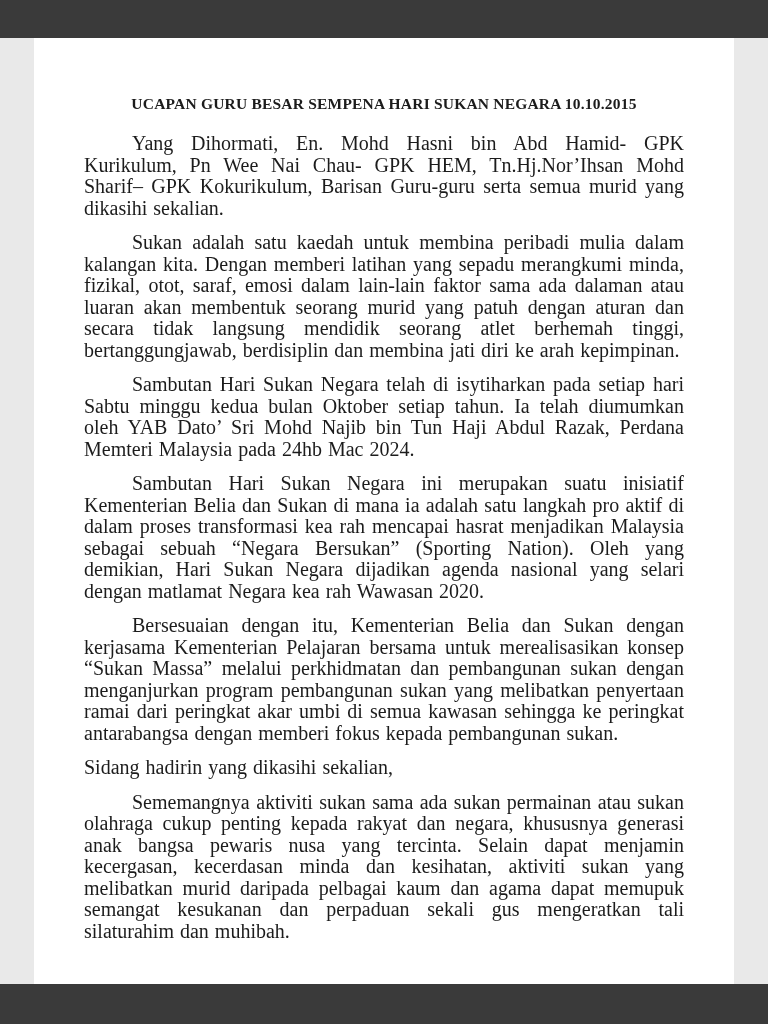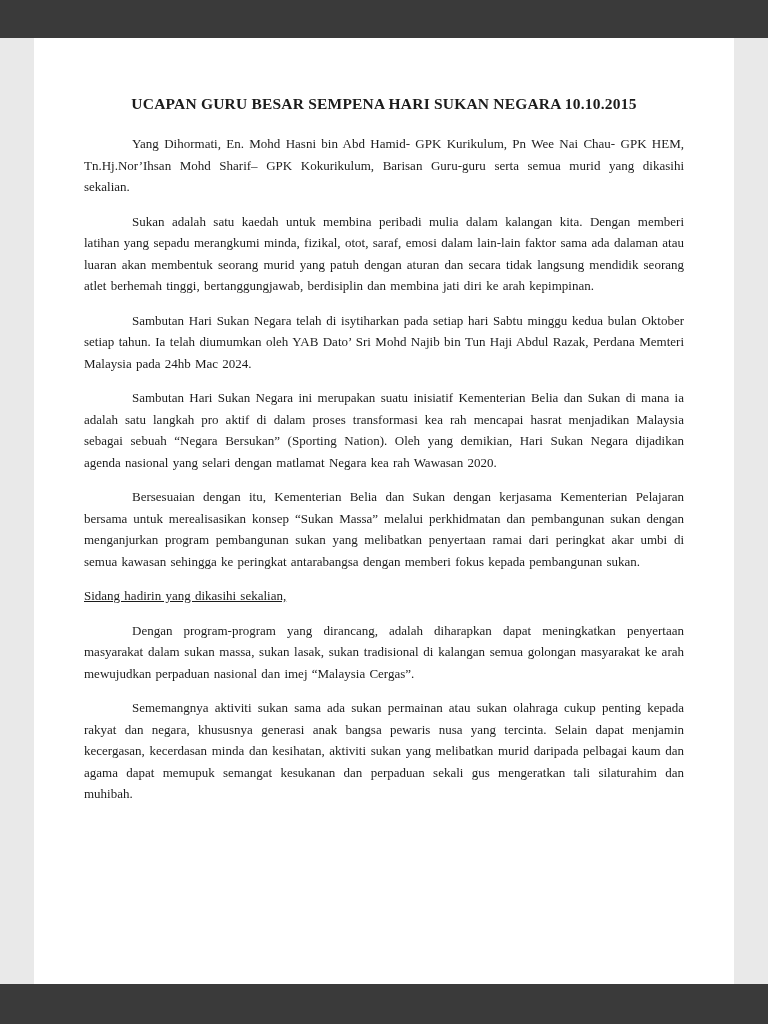--- a/index.html
+++ b/index.html
@@ -39,31 +39,30 @@
     color: #1c1c1c;
   }
   .doc-title {
     text-align: center;
     font-weight: bold;
     font-size: 15.5px;
     letter-spacing: 0.2px;
     margin-bottom: 20px;
   }
   .para {
-    font-size: 13px;
+    font-size: 20px;
     line-height: 21.5px;
     text-align: justify;
     text-indent: 48px;
     margin-bottom: 13px;
     word-spacing: 1px;
   }
   .para.no-indent {
     text-indent: 0;
     text-align: left;
-    text-decoration: underline;
   }
 </style>
 </head>
 <body>
 
 <div class="viewer">
   <div class="bar-top"></div>
 
   <div class="page-area">
     <div class="page">
@@ -76,21 +75,20 @@
       <p class="para">Sukan adalah satu kaedah untuk membina peribadi mulia dalam kalangan kita. Dengan memberi latihan yang sepadu merangkumi minda, fizikal, otot, saraf, emosi dalam lain-lain faktor sama ada dalaman atau luaran akan membentuk seorang murid yang patuh dengan aturan dan secara tidak langsung mendidik   seorang atlet berhemah tinggi, bertanggungjawab, berdisiplin dan membina jati diri ke arah kepimpinan.</p>
 
       <p class="para">Sambutan Hari Sukan Negara telah di isytiharkan pada setiap hari Sabtu minggu kedua bulan Oktober setiap tahun. Ia telah diumumkan oleh YAB Dato’ Sri Mohd Najib bin Tun Haji Abdul Razak, Perdana Memteri Malaysia pada 24hb Mac 2024.</p>
 
       <p class="para">Sambutan Hari Sukan Negara ini merupakan suatu inisiatif Kementerian Belia dan Sukan di mana ia adalah satu langkah pro aktif di dalam proses transformasi kea rah mencapai hasrat menjadikan Malaysia sebagai sebuah “Negara Bersukan” (Sporting Nation). Oleh yang demikian, Hari Sukan Negara dijadikan agenda nasional yang selari dengan matlamat Negara kea rah Wawasan 2020.</p>
 
       <p class="para">Bersesuaian dengan itu, Kementerian Belia dan Sukan dengan kerjasama Kementerian Pelajaran bersama untuk merealisasikan konsep “Sukan Massa” melalui perkhidmatan dan pembangunan sukan dengan menganjurkan program pembangunan sukan yang melibatkan penyertaan ramai dari peringkat akar umbi di semua kawasan sehingga ke peringkat antarabangsa dengan memberi fokus kepada pembangunan sukan.</p>
 
       <p class="para no-indent">Sidang hadirin yang dikasihi sekalian,</p>
 
-      <p class="para">Dengan program-program yang dirancang, adalah diharapkan dapat meningkatkan penyertaan masyarakat dalam sukan massa, sukan lasak, sukan tradisional di kalangan semua golongan masyarakat ke arah mewujudkan perpaduan nasional dan imej “Malaysia Cergas”.</p>
 
       <p class="para">Sememangnya aktiviti sukan sama ada sukan permainan atau sukan olahraga cukup penting kepada rakyat dan negara, khususnya generasi anak bangsa pewaris nusa yang tercinta. Selain dapat menjamin  kecergasan, kecerdasan minda dan kesihatan, aktiviti sukan yang melibatkan murid daripada pelbagai kaum dan agama dapat memupuk semangat kesukanan dan perpaduan sekali gus mengeratkan tali silaturahim dan muhibah.</p>
 
     </div>
   </div>
 
   <div class="bar-bottom"></div>
 </div>
 
 </body></html>

